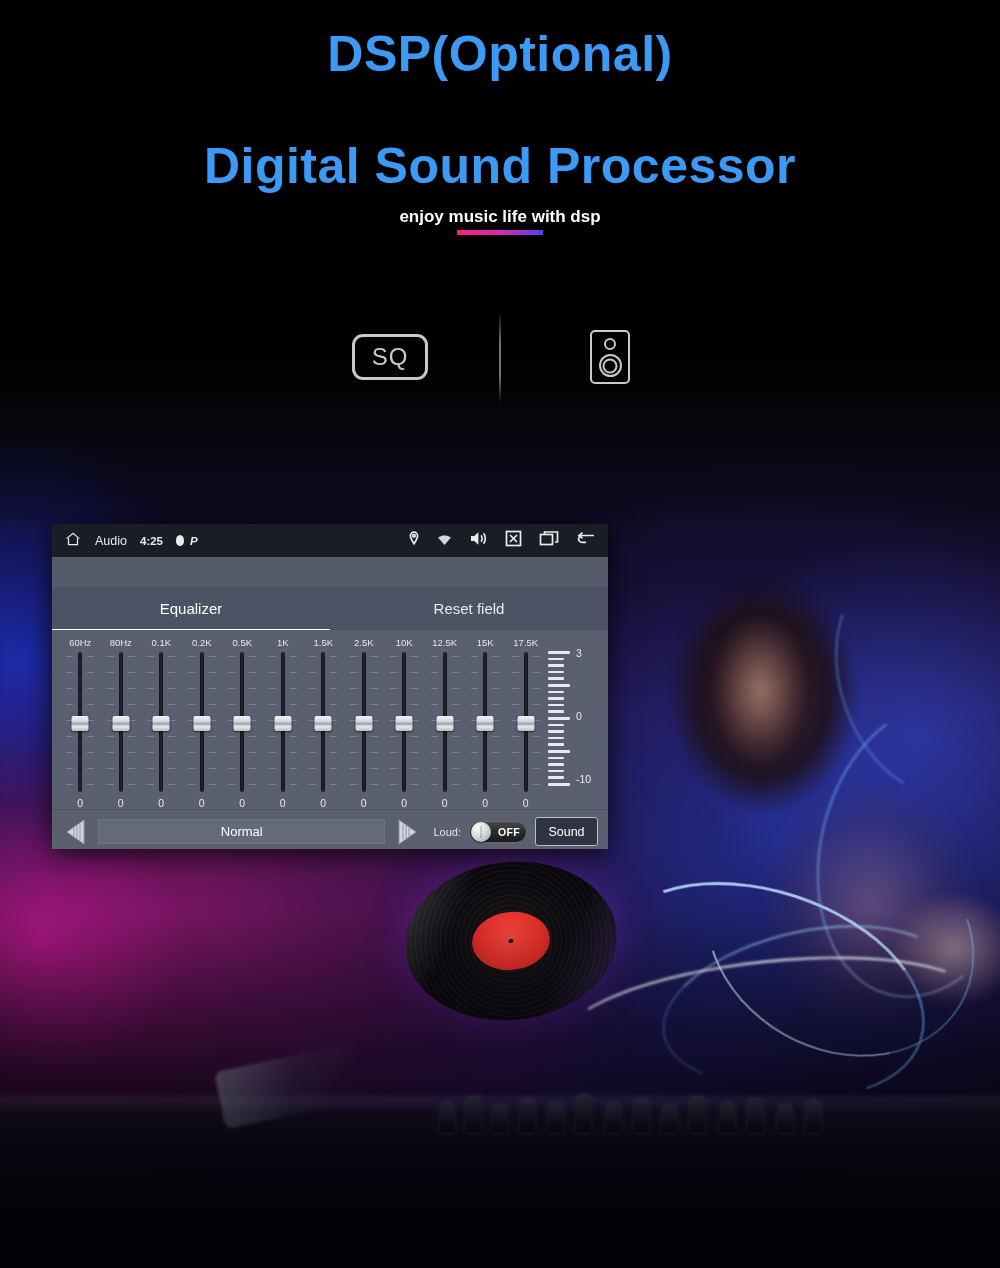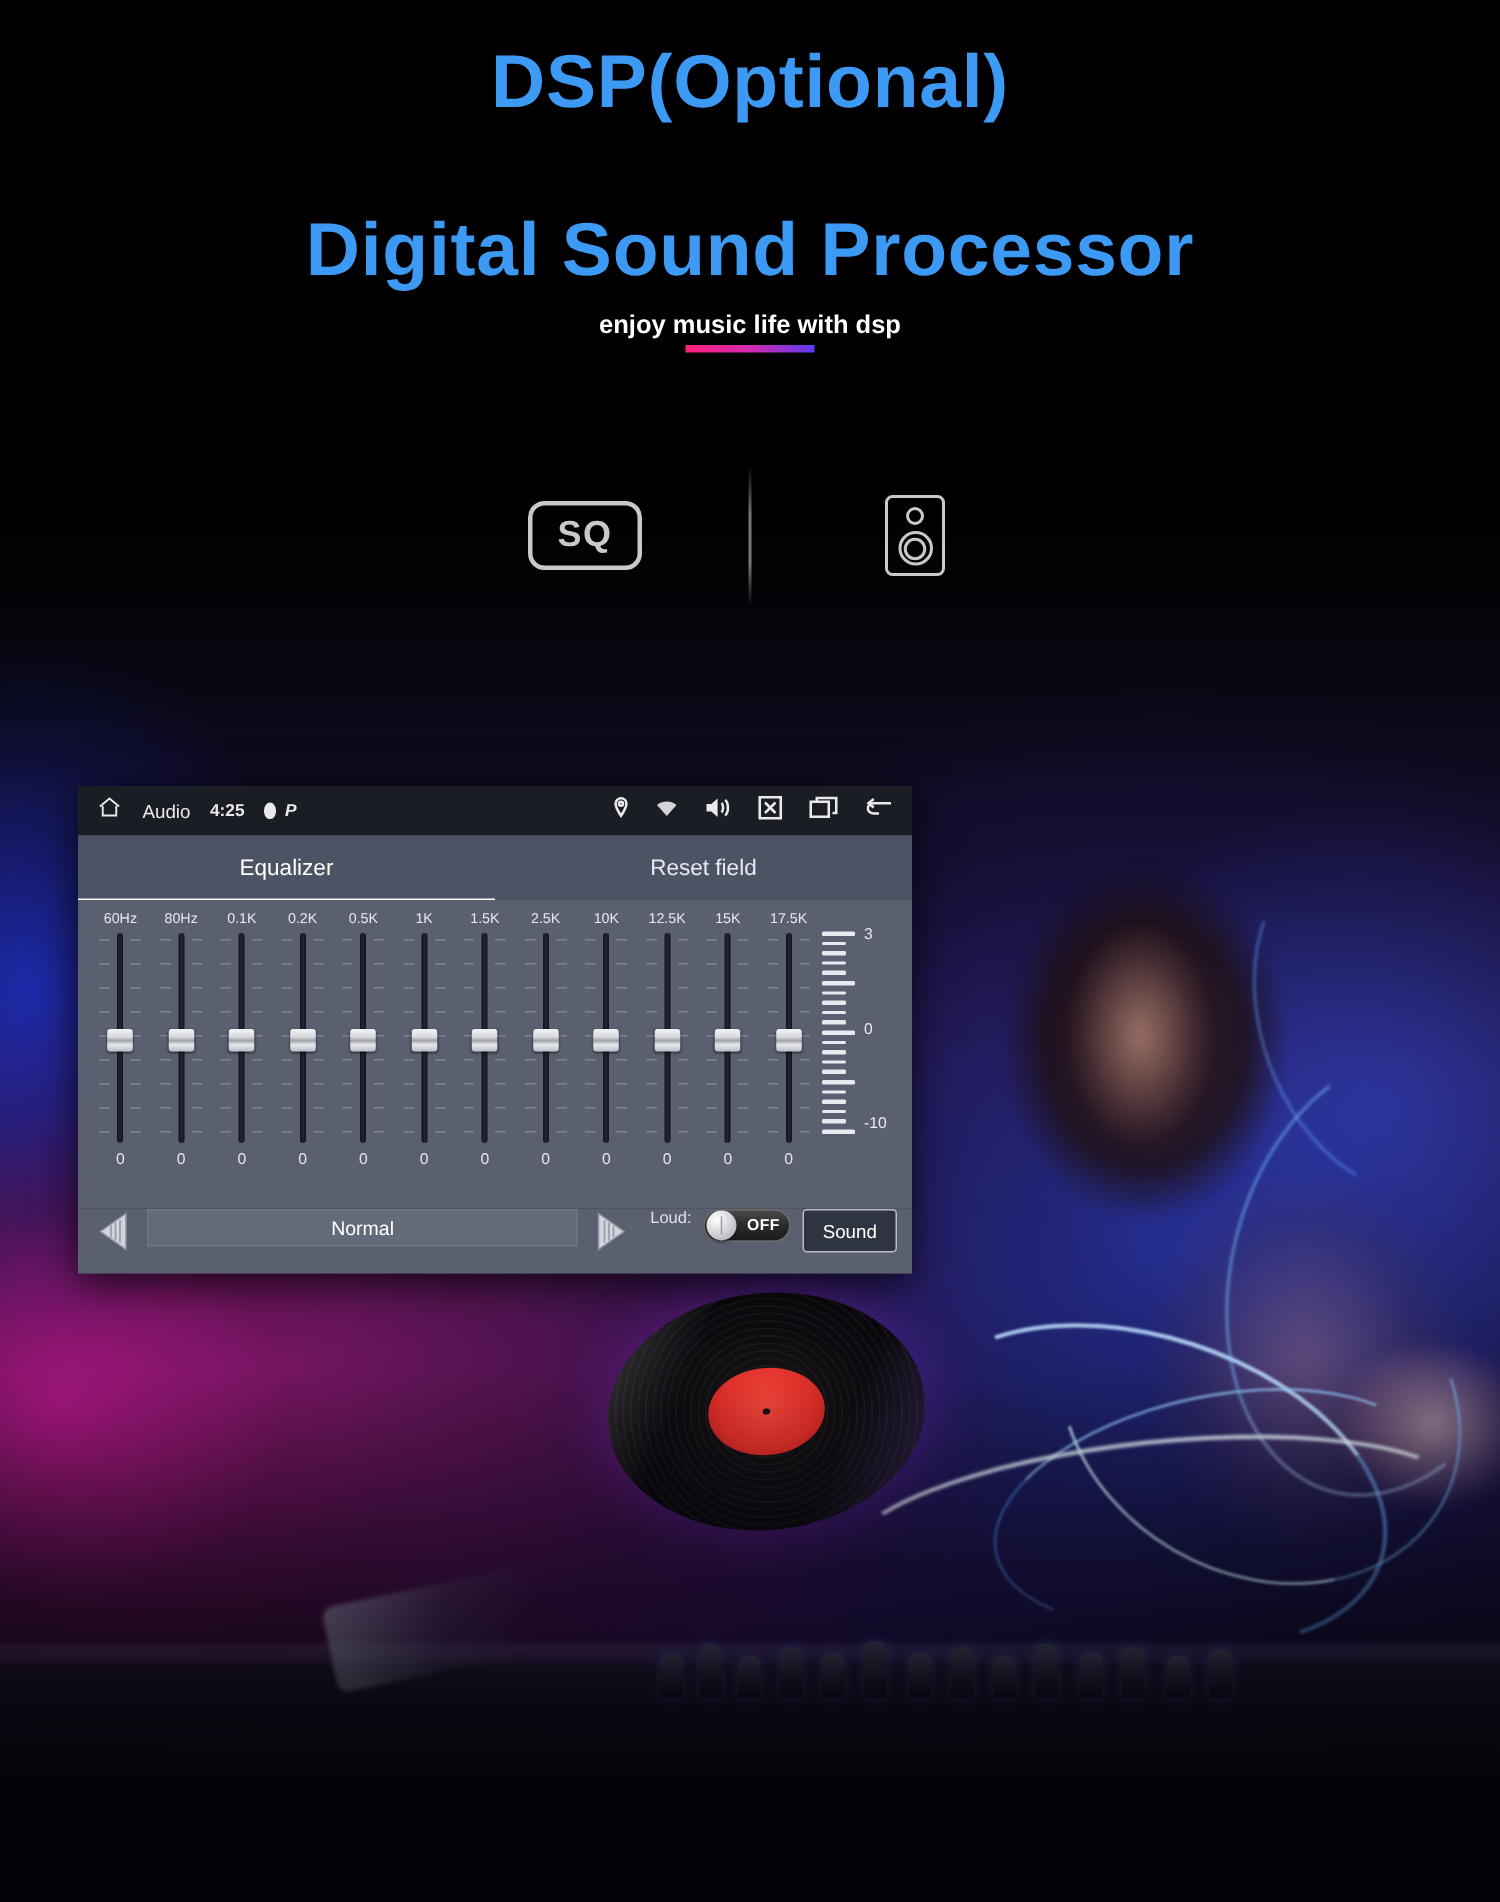--- a/index.html
+++ b/index.html
@@ -197,21 +197,21 @@
   .divider {
     width: 1px; height: 92px;
     background: linear-gradient(to bottom, rgba(255,255,255,0) 0%, rgba(215,215,215,0.55) 35%, rgba(215,215,215,0.55) 70%, rgba(255,255,255,0) 100%);
   }
   .sq-badge {
     width: 76px; height: 46px;
     border: 3px solid #c9c9c9;
     border-radius: 11px;
     display: flex; align-items: center; justify-content: center;
     color: #c9c9c9;
-    font-size: 24px; font-weight: bold; letter-spacing: 1px;
+    font-size: 24px; font-weight: normal; letter-spacing: 1px;
   }
   .hifi-text {
     color: #c9c9c9;
     font-size: 40px;
     font-weight: bold;
     font-style: italic;
     letter-spacing: 1px;
   }
   .speaker-icon-box {
     width: 40px; height: 54px;
@@ -247,21 +247,21 @@
   .sb-app { color: #e9eaee; font-size: 12.5px; }
   .sb-time { color: #e9eaee; font-size: 11.5px; font-weight: bold; }
   .sb-mid { display: flex; align-items: center; gap: 6px; }
   .sb-oval { width: 8px; height: 11px; background: #e9eaee; border-radius: 50% 50% 45% 45%; }
   .sb-p { color: #e9eaee; font-size: 11.5px; font-weight: bold; font-style: italic; }
   .sb-right { margin-left: auto; display: flex; align-items: center; gap: 17px; }
   .ic { fill: none; stroke: #e9eaee; stroke-width: 1.7; }
   .ic-f { fill: #e9eaee; }
 
   
-  .tabs { height: 43px; background: #4c5364; display: flex; flex: 0 0 auto; position: relative; }
+  .tabs { height: 43px; background: #4c5364; display: flex; flex: 0 0 auto; position: relative; margin-top: 30px; }
   .tab {
     flex: 1; display: flex; align-items: center; justify-content: center;
     color: #e8eaef; font-size: 15px;
     position: relative;
   }
   .tab.active { color: #ffffff; }
   .tab.active::after {
     content: ""; position: absolute; left: 0; bottom: -2px;
     width: 100%; height: 3px; background: #ffffff;
   }
@@ -317,21 +317,21 @@
   }
   .ruler-ticks i.short { width: 16px; }
   .ruler-lbl {
     position: absolute; left: 28px;
     color: #e9eaee; font-size: 10.5px;
   }
 
   
   .bottom-bar {
     height: 44px; background: #5a6070;
-    display: flex; 
+    display: flex; align-items: center;
     padding: 0 10px; gap: 8px;
     flex: 0 0 auto;
     border-top: 1px solid rgba(0,0,0,0.12);
   }
   .arrow-btn { width: 28px; height: 30px; position: relative; cursor: pointer; }
   .preset-field {
     flex: 1 1 auto; height: 25px;
     background: #636a7a;
     border: 1px solid #6e7585;
     display: flex; align-items: center; justify-content: center;

